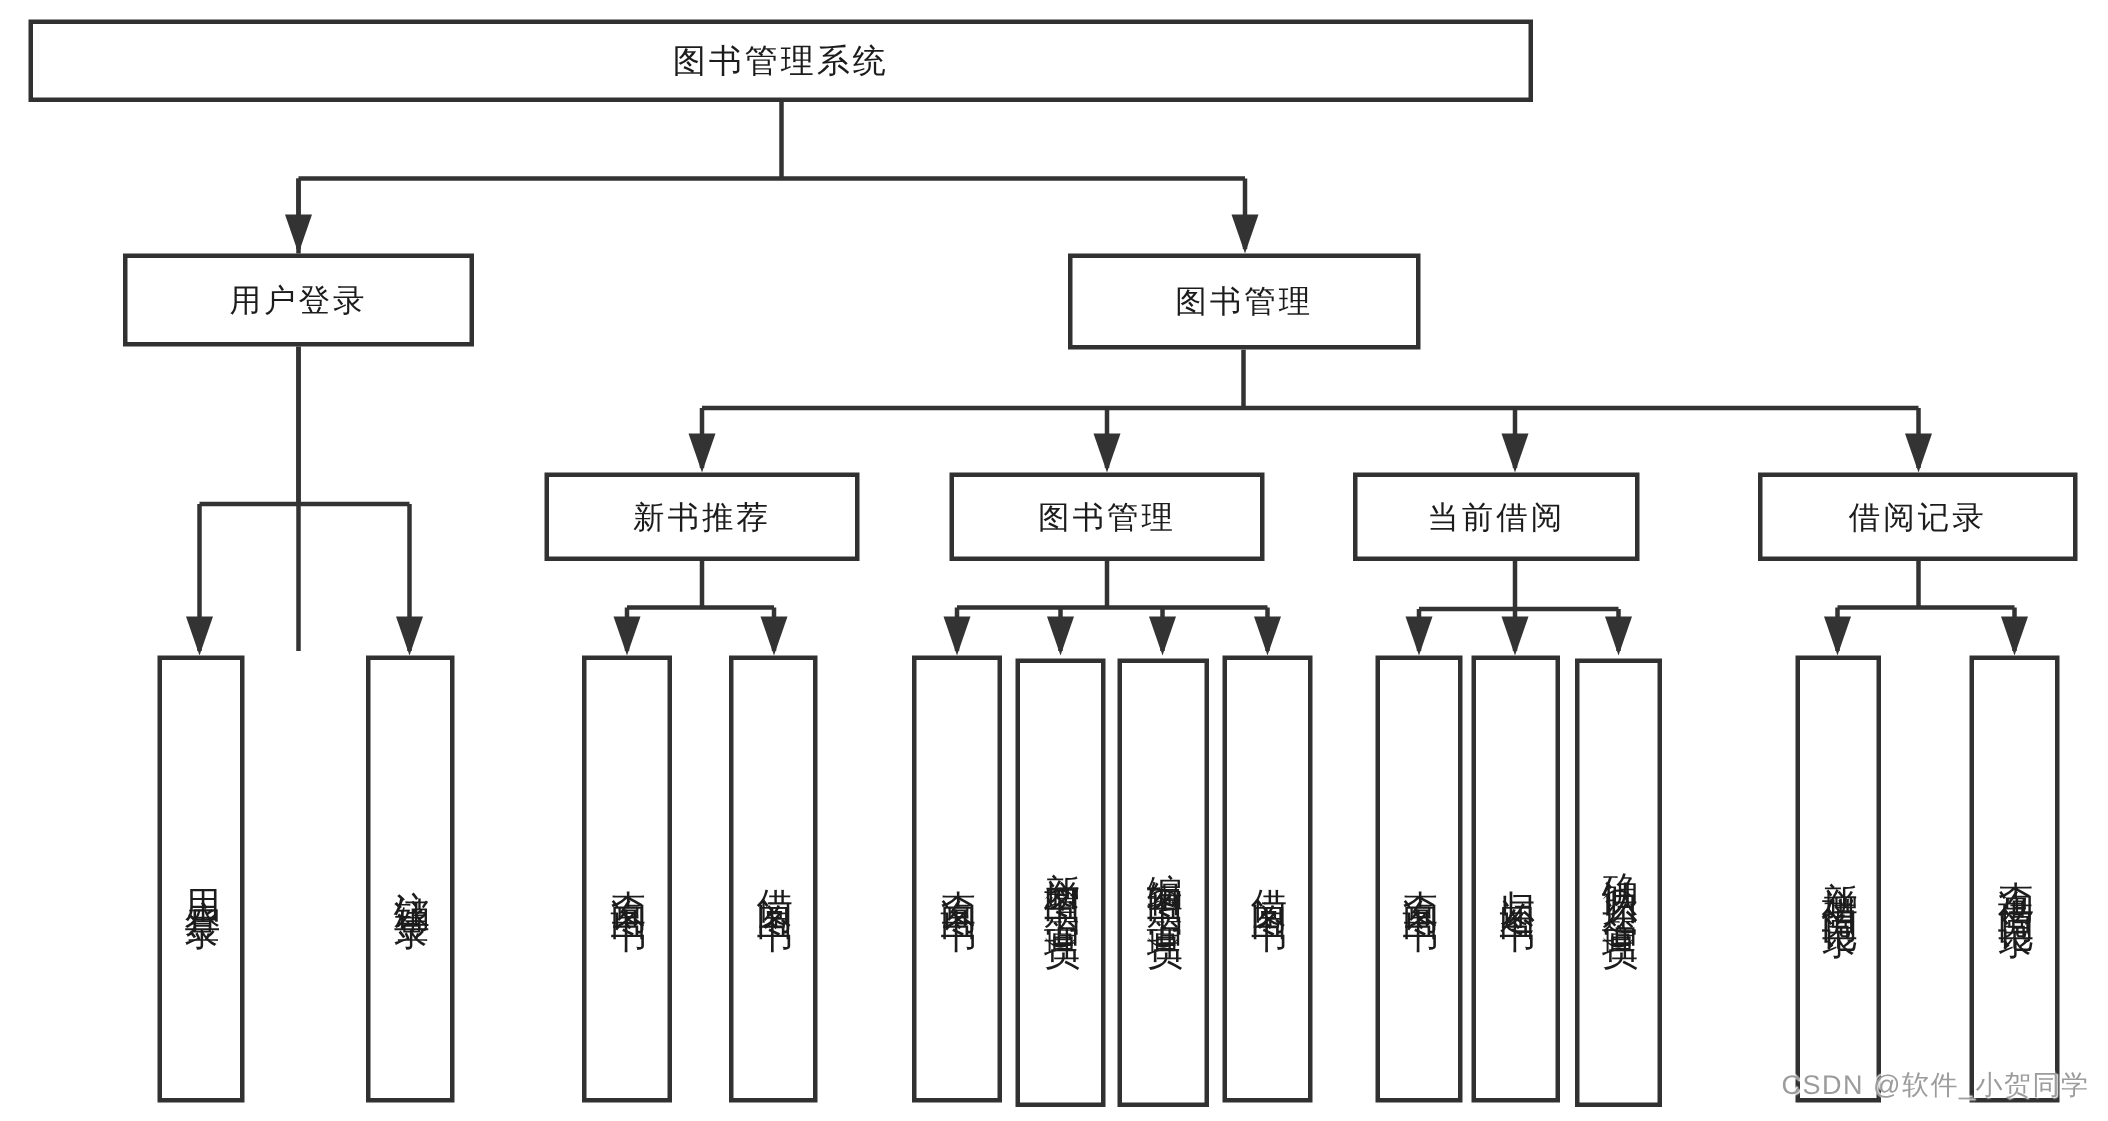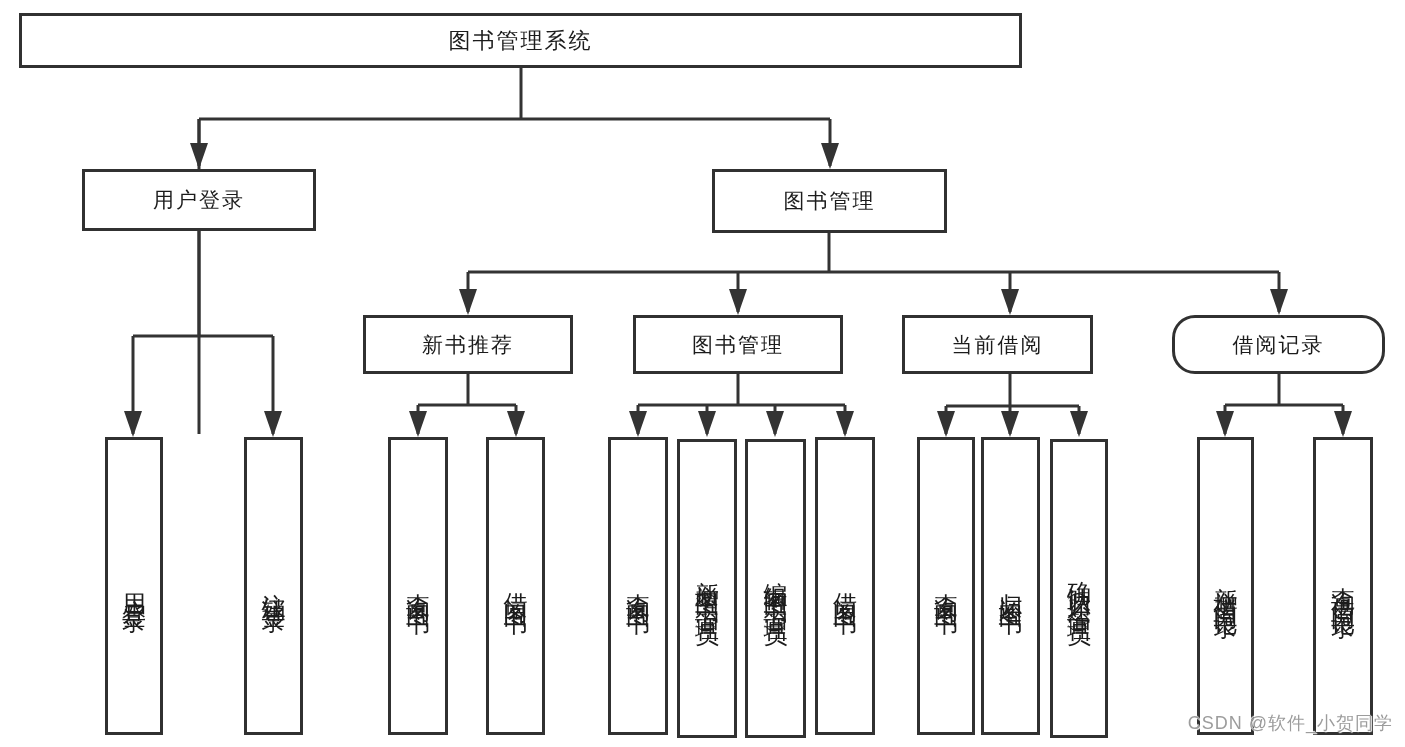--- a/index.html
+++ b/index.html
@@ -148,21 +148,21 @@
 
   <div class="node hbox" style="left:712px; top:169px; width:235px; height:64px;">
     <span>图书管理</span>
   </div>
   <div class="node hbox" style="left:633px; top:315px; width:210px; height:59px;">
     <span>图书管理</span>
   </div>
   <div class="node hbox" style="left:902px; top:315px; width:191px; height:59px;">
     <span>当前借阅</span>
   </div>
-  <div class="node hbox" style="left:1172px; top:315px; width:213px; height:59px;border-radius:23px;">
+  <div class="node hbox" style="left:1172px; top:315px; width:213px; height:59px;">
     <span>借阅记录</span>
   </div>
 
   <div class="node vbox" style="left:105px; top:437px; width:58px; height:298px;">
     <span class="vtext">用户登录</span>
   </div>
   <div class="node vbox" style="left:244px; top:437px; width:59px; height:298px;">
     <span class="vtext">注销登录</span>
   </div>
 

